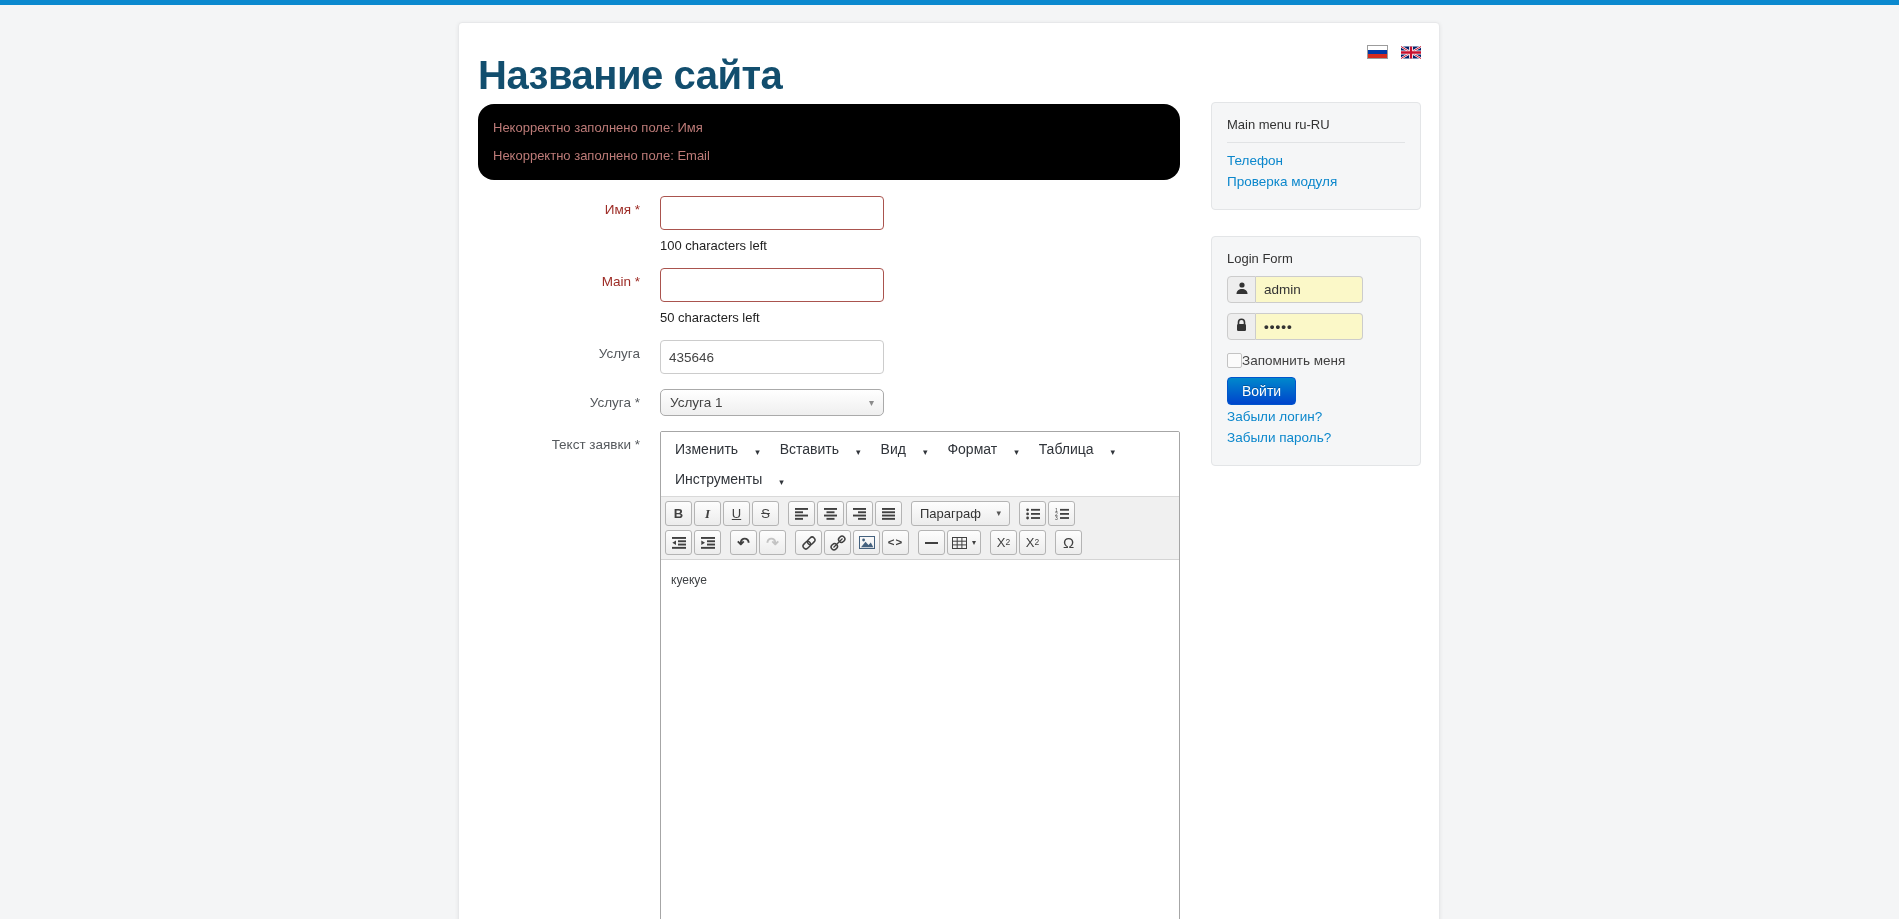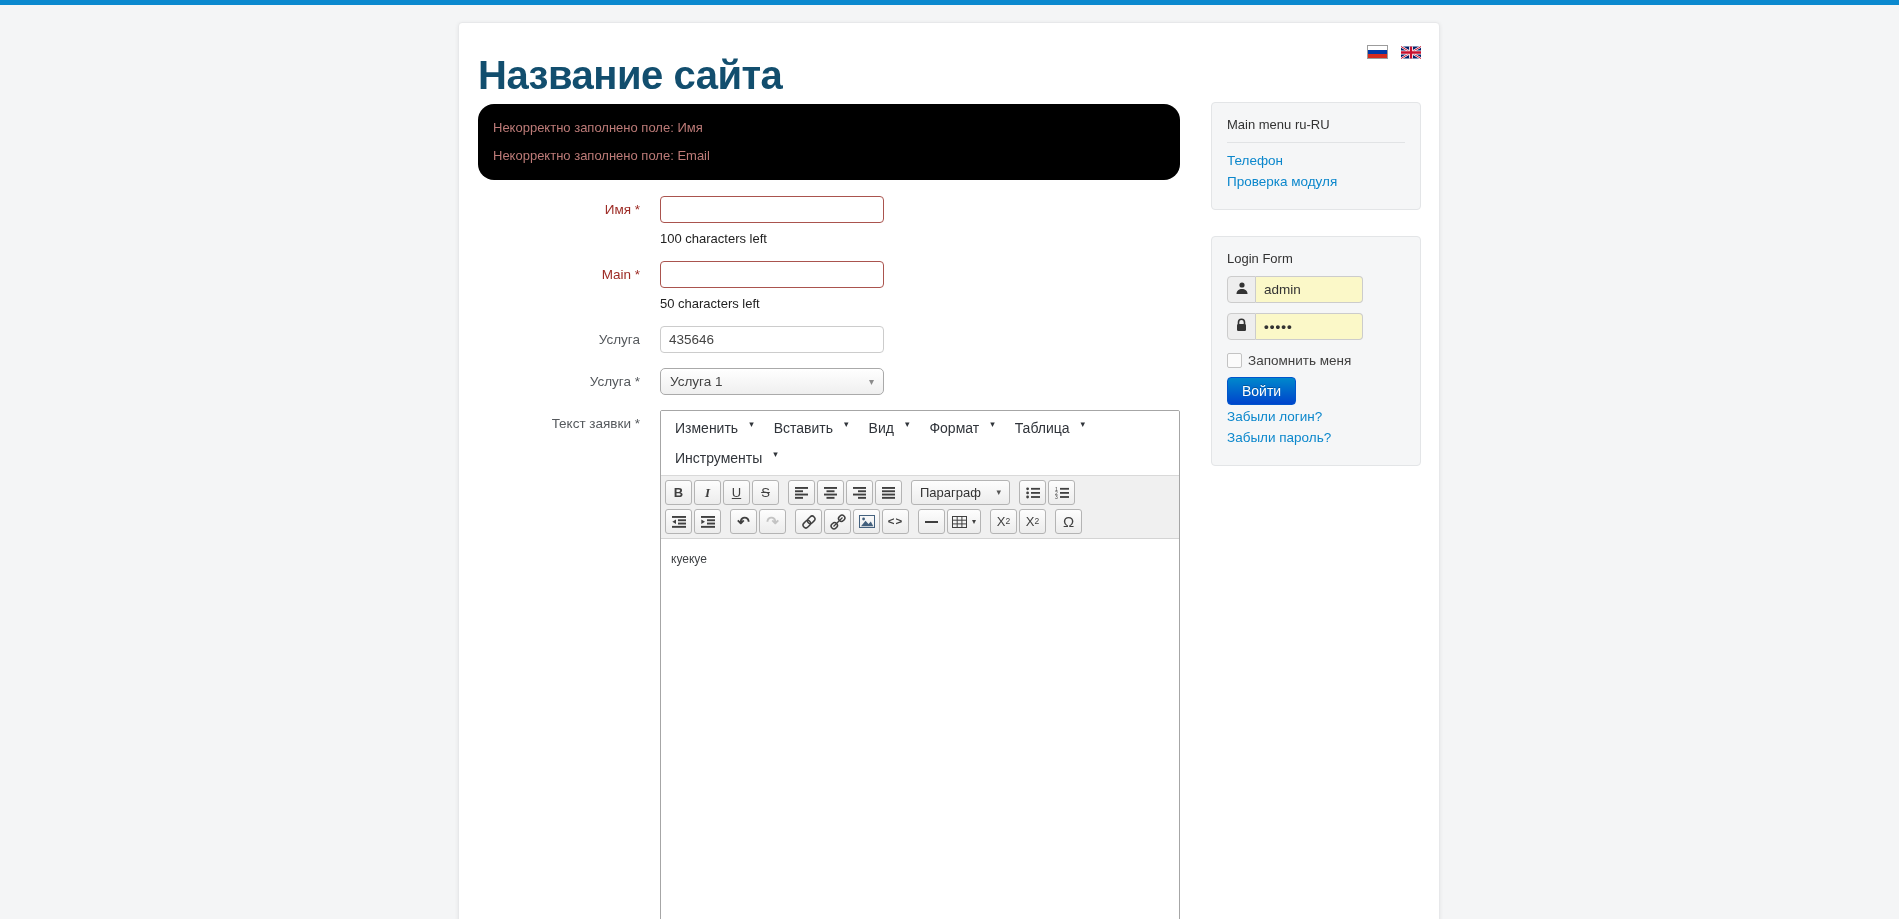--- a/index.html
+++ b/index.html
@@ -18,32 +18,32 @@
   .main-col{width:702px;flex:none}
   .sidebar{width:210px;flex:none;margin-left:31px;padding-top:79px}
   
   .alert{margin-top:7px;margin-bottom:16px;background:#000000;border-radius:16px;padding:16px 15px 4px}
   .alert p{margin:0 0 13px;font-size:13px;color:#bd7b78}
   
   .fgroup{display:flex;margin-bottom:15px}
   .flabel{width:162px;flex:none;padding:6px 20px 0 0;text-align:right;font-size:13.5px;color:#55595d}
   .flabel.invalid{color:#9d2b25}
   .fcol{display:flex;flex-direction:column}
-  .finput{width:224px;height:27px;border:1px solid #ccc;border-radius:4px;padding:0 8px;background:#fff;
+  .finput{width:224px;height:34px;border:1px solid #ccc;border-radius:4px;padding:0 8px;background:#fff;
           font-family:"Liberation Sans",sans-serif;font-size:13.5px;color:#444;box-sizing:border-box;outline:none}
   .finput.invalid{border-color:#aa544e}
   .counter{font-size:13px;color:#222;margin-top:8px}
   .fselect{width:224px;height:27px;border:1px solid #aaa;border-radius:5px;box-sizing:border-box;cursor:pointer;
            background:linear-gradient(#ffffff,#efefef);display:flex;align-items:center;justify-content:space-between;
            padding:0 9px;font-size:13.5px;color:#444}
   .scaret{color:#8b8b8b;font-size:10px}
   
   .editor{width:520px;border:1px solid #a6a6a6;border-radius:2px;background:#fff;box-sizing:border-box;overflow:hidden}
   .menubar{display:flex;flex-wrap:wrap;padding:2px 4px;background:#fff}
-  .menubtn{display:flex;align-items:flex-start;gap:11px;padding:7px 10px;font-size:14px;color:#30343a;border-radius:3px;cursor:pointer}
+  .menubtn{display:flex;align-items:flex-end;gap:17px;padding:7px 10px;font-size:14px;color:#30343a;border-radius:3px;cursor:pointer}
   .mcaret{font-size:9px;color:#30343a;line-height:1}
   .tbwrap{background:#f0f0f0;border-top:1px solid #d9d9d9;padding:4px}
   .tbrow{display:flex;align-items:center;margin-bottom:4px}
   .tbrow:last-child{margin-bottom:0}
   .bgroup{display:flex;gap:2px;margin-right:9px}
   .ibtn{min-width:27px;height:25px;padding:0 4px;display:flex;align-items:center;justify-content:center;
         background:linear-gradient(#fdfdfd,#ececec);border:1px solid #b4b4b4;border-radius:3px;cursor:pointer;box-sizing:border-box}
   .ibtn span{display:inline-flex;align-items:center;line-height:1}
   .listbox{width:99px;justify-content:space-between;padding:8px 8px;font-size:13px;color:#333}
   .g{font-size:13px;color:#404040;font-family:"Liberation Sans",sans-serif}
@@ -64,21 +64,21 @@
   .panel+.panel{margin-top:26px}
   .panel h3{margin:0;font-size:13px;font-weight:400;color:#333}
   .mm-divider{border-bottom:1px solid #e1e3e5;margin:10px 0 8px}
   .nav-link{display:block;font-size:13.5px;color:#0b87cc;text-decoration:none;line-height:19px;margin:2px 0;cursor:pointer}
   .lg-row{display:flex;margin-top:10px}
   .lg-addon{width:29px;height:27px;flex:none;background:#eee;border:1px solid #ccc;border-radius:4px 0 0 4px;
             display:flex;align-items:center;justify-content:center;box-sizing:border-box}
   .lg-input{width:107px;height:27px;border:1px solid #ccc;border-left:none;border-radius:0 4px 4px 0;background:#fbf8c8;
             padding:0 8px;font-family:"Liberation Sans",sans-serif;font-size:13.5px;color:#333;box-sizing:border-box;outline:none}
   .lg-input.pwd{letter-spacing:1px;font-weight:bold}
-  .remember{display:flex;align-items:center;gap:6px;margin:13px 0 9px;font-size:13.5px;color:#404040}
+  .remember{display:flex;align-items:center;margin:13px 0 9px;font-size:13.5px;color:#404040}
   .cbx{width:13px;height:13px;background:#fbfbfb;border:1px solid #c3c3c3;border-radius:2px;cursor:pointer}
   .btn-primary{display:inline-block;padding:5px 14px;font-family:"Liberation Sans",sans-serif;font-size:14px;color:#fff;
                background:linear-gradient(#0088cc,#0044cc);border:1px solid #0055cc;border-radius:4px;
                text-shadow:0 -1px 0 rgba(0,0,0,.25);cursor:pointer}
   .lg-links{margin-top:1px}
 </style>
 </head>
 <body>
 
 <div class="topbar"></div>

